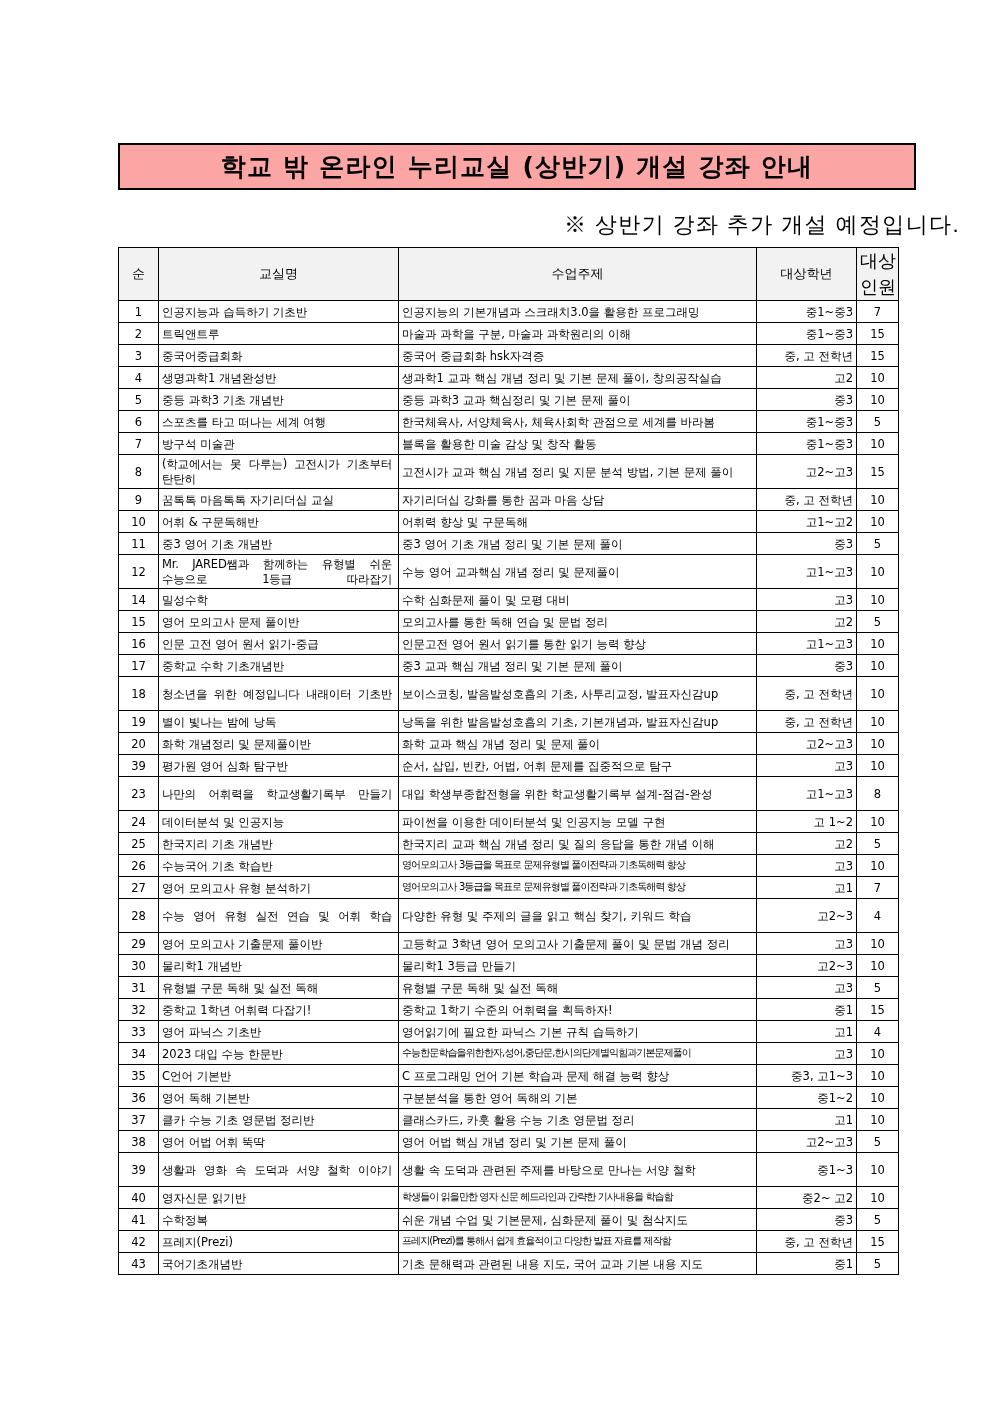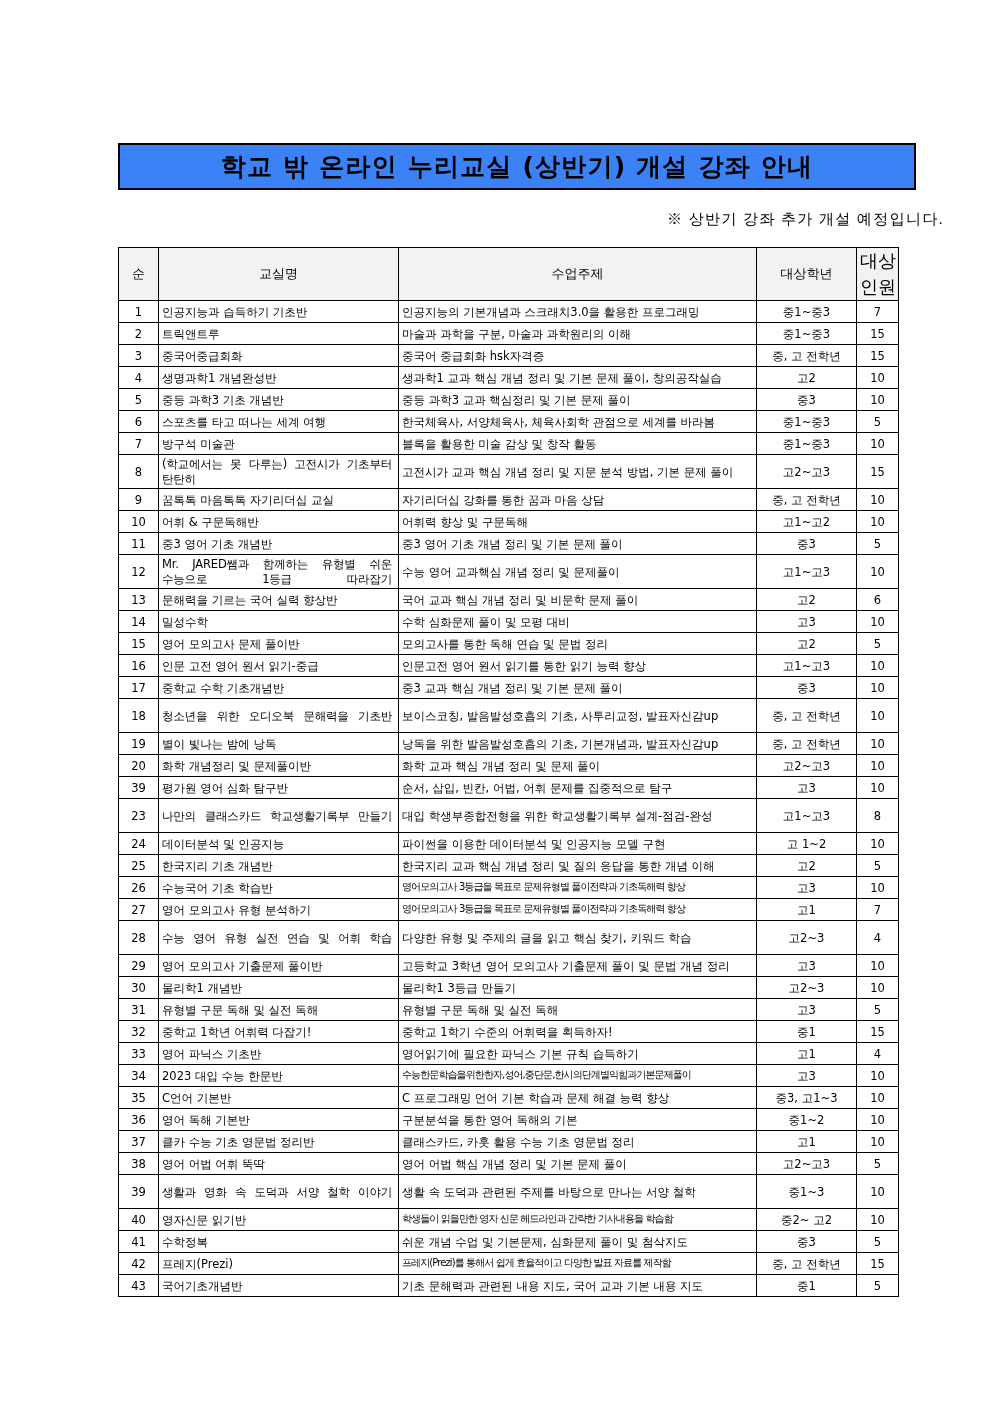--- a/index.html
+++ b/index.html
@@ -24,42 +24,42 @@
     height: 1403px;
   }
   
   .title-banner {
     position: absolute;
     left: 118px;
     top: 143px;
     width: 798px;
     height: 47px;
     box-sizing: border-box;
-    background: #3b82f6;
+    background: #fca5a5;
     border: 2px solid #000000;
     display: flex;
     align-items: center;
     justify-content: center;
   }
   .title-text {
     font-size: 25px;
     font-weight: bold;
     letter-spacing: 1.2px;
     white-space: nowrap;
     line-height: 1;
   }
   
   .notice {
     position: absolute;
-    right: 48px;
+    right: 32px;
     top: 210px;
-    font-size: 15px;
+    font-size: 22px;
     letter-spacing: 1.4px;
     white-space: nowrap;
-    font-family: Liberation Serif, serif;
+    font-family: Liberation Sans, sans-serif;
   }
   
   .table-wrap {
     position: absolute;
     left: 118px;
     top: 247px;
     width: 780px;
   }
   table.courses {
     border-collapse: collapse;
@@ -84,21 +84,21 @@
   }
   col.c-no     { width: 40px; }
   col.c-name   { width: 240px; }
   col.c-topic  { width: 358px; }
   col.c-grade  { width: 100px; }
   col.c-cap    { width: 42px; }
 
   td.no    { text-align: center; font-size: 12px; }
   td.name  { text-align: left;   font-size: 12.5px; padding-left: 6px; }
   td.topic { text-align: left;   font-size: 12px; padding-left: 6px; }
-  td.grade { text-align: center; font-size: 13px; }
+  td.grade { text-align: right; font-size: 13px; }
   td.cap   { text-align: center; font-size: 12px; }
 
   tr.r-1line td { height: 21px; }
   tr.r-2line td { height: 33px; }
 
   td.name.two-line,
   td.topic.tight {
     letter-spacing: -0.2px;
   }
   td.topic.squish {
@@ -229,27 +229,20 @@
             <td class="cap">5</td>
           </tr>
           <tr class="r-2line">
             <td class="no">12</td>
             <td class="name two-line">Mr. JARED쌤과 함께하는 유형별 쉬운 수능으로 1등급 따라잡기</td>
             <td class="topic">수능 영어 교과핵심 개념 정리 및 문제풀이</td>
             <td class="grade">고1~고3</td>
             <td class="cap">10</td>
           </tr>
           <tr class="r-1line">
-            <td class="no">13</td>
-            <td class="name">문해력을 기르는 국어 실력 향상반</td>
-            <td class="topic">국어 교과 핵심 개념 정리 및 비문학 문제 풀이</td>
-            <td class="grade">고2</td>
-            <td class="cap">6</td>
-          </tr>
-          <tr class="r-1line">
             <td class="no">14</td>
             <td class="name">밀성수학</td>
             <td class="topic">수학 심화문제 풀이 및 모평 대비</td>
             <td class="grade">고3</td>
             <td class="cap">10</td>
           </tr>
           <tr class="r-1line">
             <td class="no">15</td>
             <td class="name">영어 모의고사 문제 풀이반</td>
             <td class="topic">모의고사를 통한 독해 연습 및 문법 정리</td>
@@ -265,21 +258,21 @@
           </tr>
           <tr class="r-1line">
             <td class="no">17</td>
             <td class="name">중학교 수학 기초개념반</td>
             <td class="topic">중3 교과 핵심 개념 정리 및 기본 문제 풀이</td>
             <td class="grade">중3</td>
             <td class="cap">10</td>
           </tr>
           <tr class="r-2line">
             <td class="no">18</td>
-            <td class="name two-line">청소년을 위한 오디오북 문해력을 기초반</td>
+            <td class="name two-line">청소년을 위한 예정입니다 내래이터 기초반</td>
             <td class="topic">보이스코칭, 발음발성호흡의 기초, 사투리교정, 발표자신감up</td>
             <td class="grade">중, 고 전학년</td>
             <td class="cap">10</td>
           </tr>
           <tr class="r-1line">
             <td class="no">19</td>
             <td class="name">별이 빛나는 밤에 낭독</td>
             <td class="topic">낭독을 위한 발음발성호흡의 기초, 기본개념과, 발표자신감up</td>
             <td class="grade">중, 고 전학년</td>
             <td class="cap">10</td>
@@ -293,21 +286,21 @@
           </tr>
           <tr class="r-1line">
             <td class="no">39</td>
             <td class="name">평가원 영어 심화 탐구반</td>
             <td class="topic">순서, 삽입, 빈칸, 어법, 어휘 문제를 집중적으로 탐구</td>
             <td class="grade">고3</td>
             <td class="cap">10</td>
           </tr>
           <tr class="r-2line">
             <td class="no">23</td>
-            <td class="name two-line">나만의 클래스카드 학교생활기록부 만들기</td>
+            <td class="name two-line">나만의 어휘력을 학교생활기록부 만들기</td>
             <td class="topic">대입 학생부종합전형을 위한 학교생활기록부 설계-점검-완성</td>
             <td class="grade">고1~고3</td>
             <td class="cap">8</td>
           </tr>
           <tr class="r-1line">
             <td class="no">24</td>
             <td class="name">데이터분석 및 인공지능</td>
             <td class="topic">파이썬을 이용한 데이터분석 및 인공지능 모델 구현</td>
             <td class="grade">고 1~2</td>
             <td class="cap">10</td>

